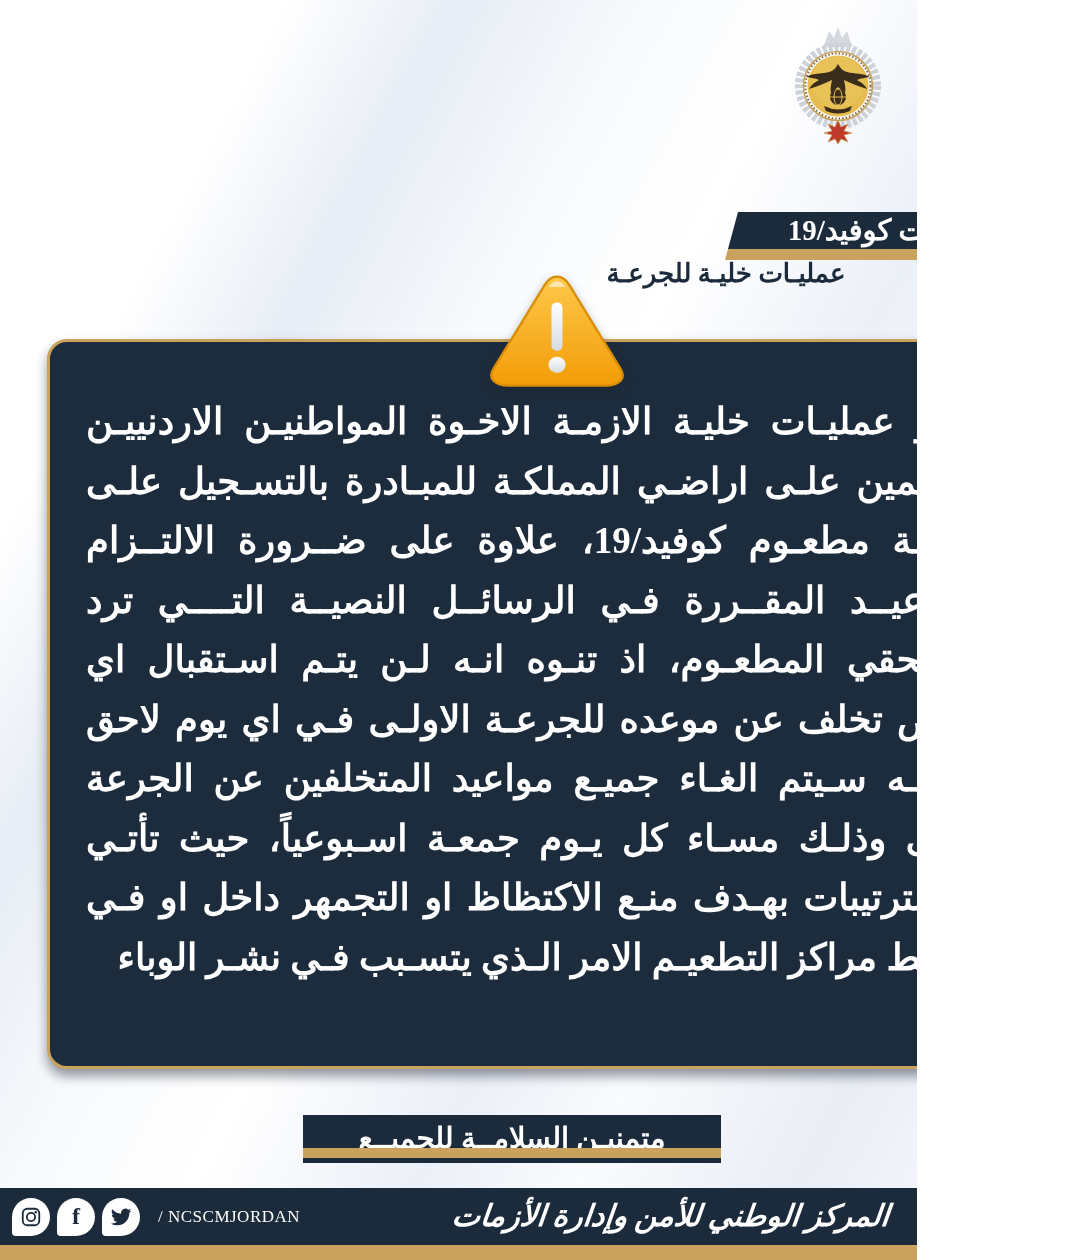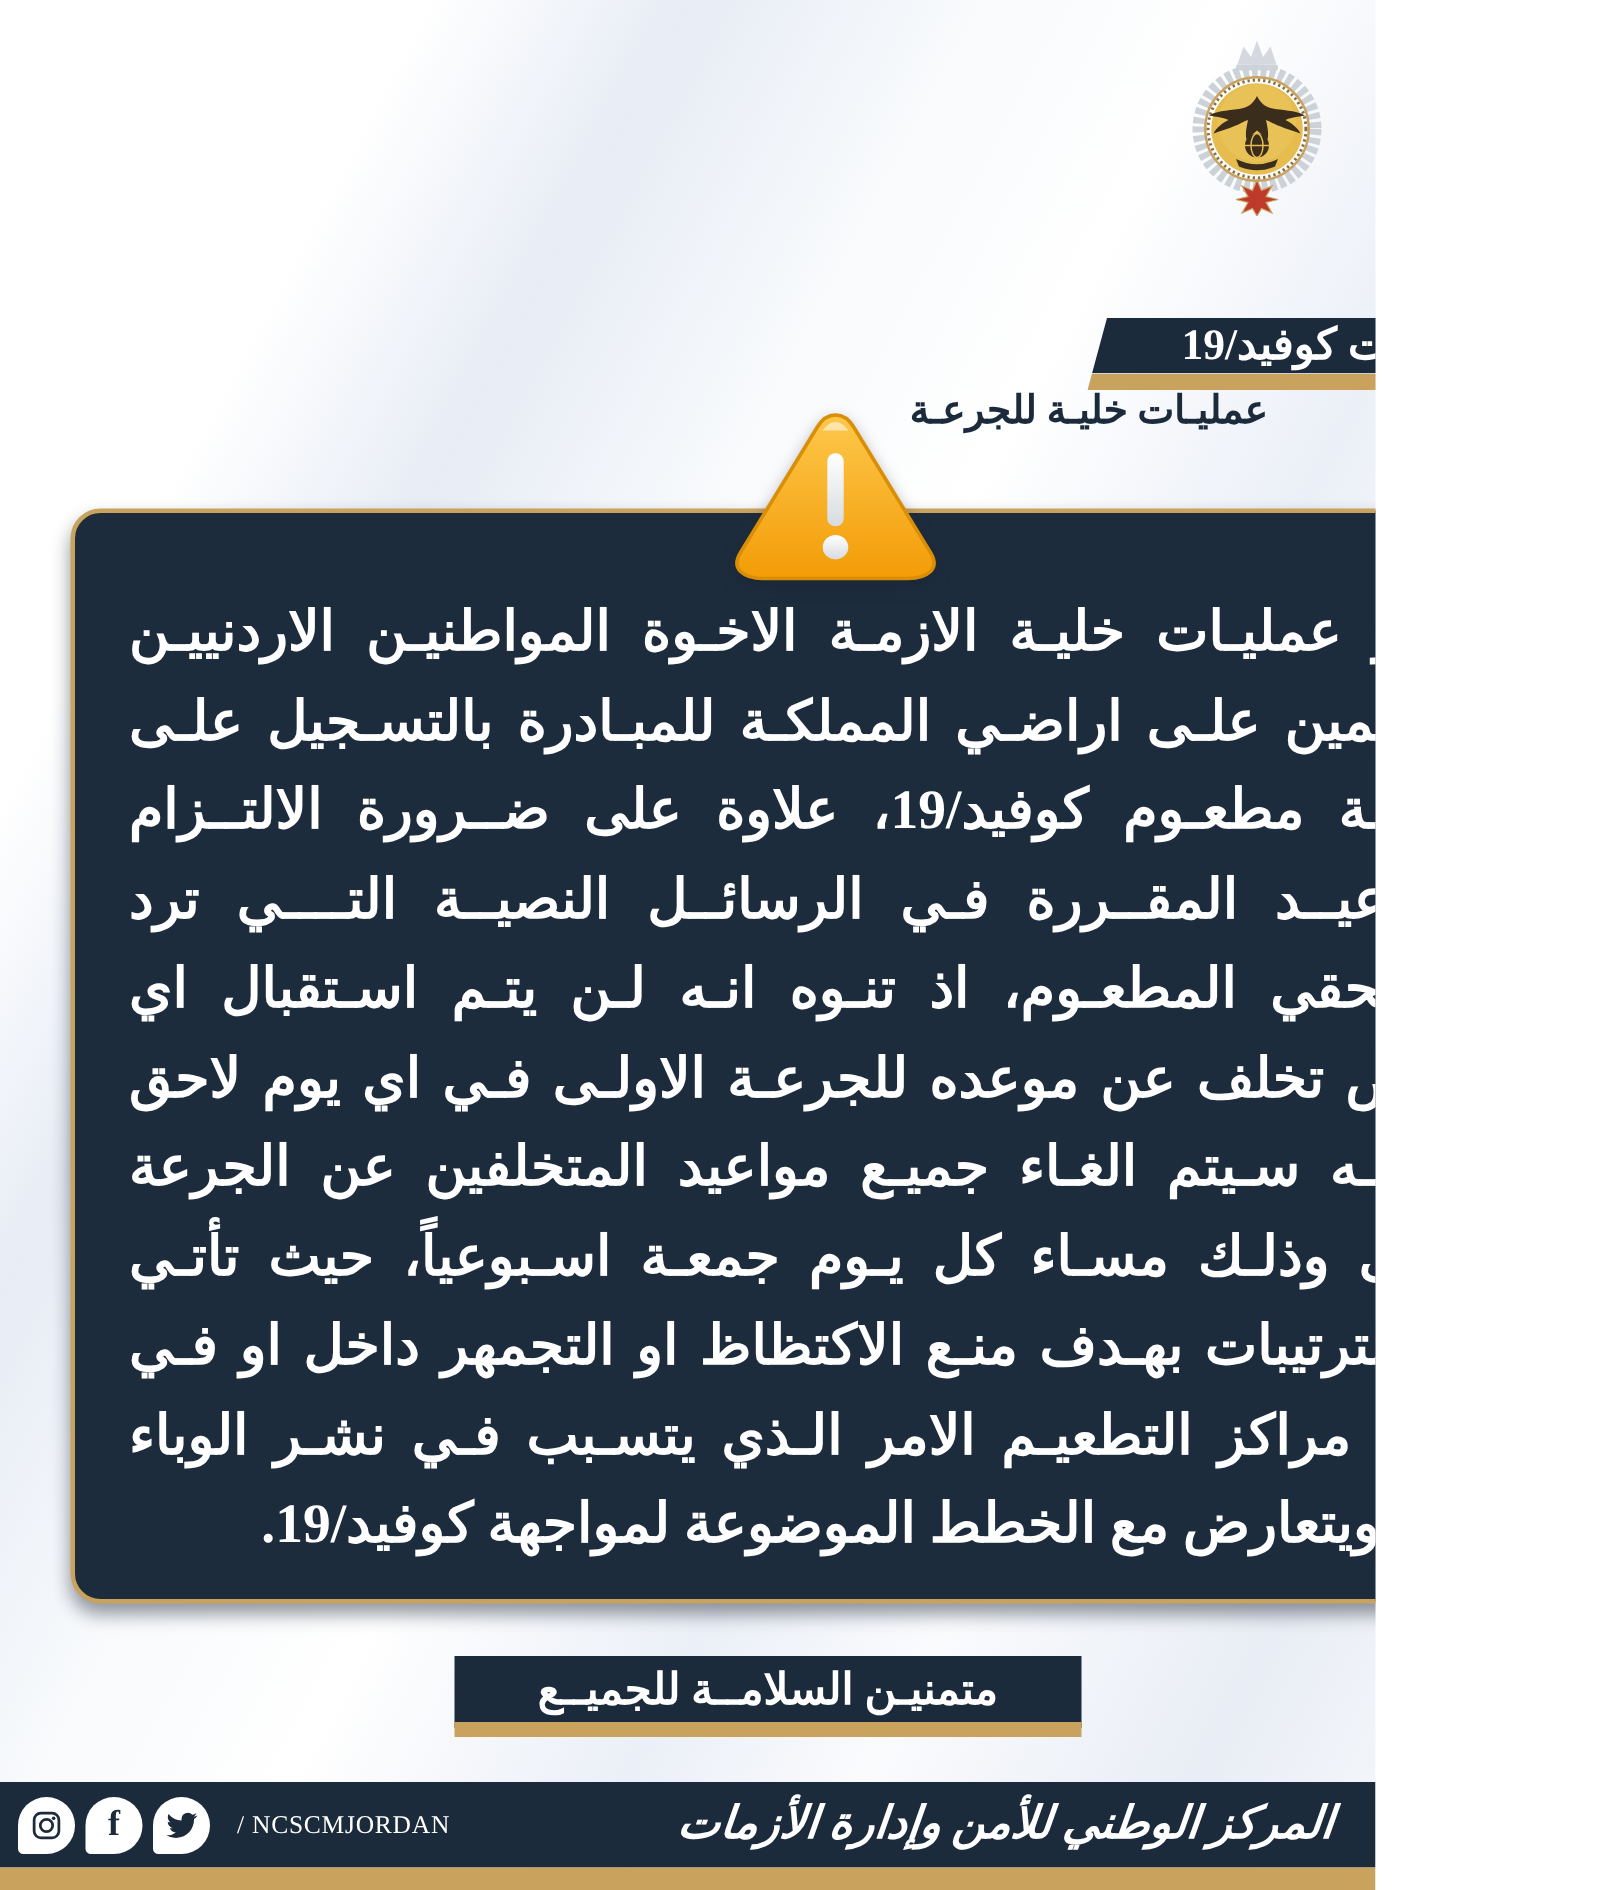--- a/index.html
+++ b/index.html
@@ -54,21 +54,21 @@
     box-shadow:0 7px 12px rgba(15,25,40,.45);
   }
   .panel-text{
     position:absolute;top:50px;left:36px;right:36px;direction:rtl;
     color:#ffffff;font-size:37px;font-weight:bold;line-height:59.5px;
   }
   .body-line{text-align:justify;text-align-last:justify;white-space:nowrap;}
   .body-line:last-child{text-align:center;text-align-last:center;}
   
   .closing{position:absolute;top:1100px;left:303px;width:418px;height:58px;}
-  .closing-navy{position:absolute;top:4px;left:0;right:0;height:48px;background:#1c2b3b;
+  .closing-navy{position:absolute;top:15px;left:0;right:0;height:48px;background:#1c2b3b;
     color:#fff;font-size:29px;font-weight:bold;line-height:46px;text-align:center;direction:rtl;}
   .closing-gold{position:absolute;top:48px;left:0;right:0;height:10px;background:#c9a25d;}
   
   .footer{position:absolute;left:0;right:0;bottom:0;height:72px;}
   .footer-navy{position:absolute;top:0;left:0;right:0;height:57px;background:#1c2b3b;}
   .footer-gold{position:absolute;top:57px;left:0;right:0;height:15px;background:#c9a25d;}
   .socials{position:absolute;top:8px;left:12px;height:42px;display:flex;align-items:center;}
   .social{
     width:38px;height:38px;background:#ffffff;margin-right:7px;
     border-radius:55% 55% 55% 4px;display:flex;align-items:center;justify-content:center;
@@ -157,21 +157,20 @@
       <div class="body-line">تدعــو عمليـات خليـة الازمـة الاخـوة المواطنيـن الاردنييـن</div>
       <div class="body-line">والمقيمين علـى اراضـي المملكـة للمبـادرة بالتسـجيل علـى</div>
       <div class="body-line">منصـــة مطعـوم كوفيد/19، علاوة على ضــرورة الالتــزام</div>
       <div class="body-line">بالمواعيــد المقــررة فـي الرسائــل النصيــة التــــي ترد</div>
       <div class="body-line">لمسـتحقي المطعـوم، اذ تنـوه انـه لـن يتـم اسـتقبال اي</div>
       <div class="body-line">شـخص تخلف عن موعده للجرعـة الاولـى فـي اي يوم لاحق</div>
       <div class="body-line">كما انـه سـيتم الغـاء جميـع مواعيد المتخلفين عن الجرعة</div>
       <div class="body-line">الاولـى وذلـك مسـاء كل يـوم جمعـة اسـبوعياً، حيث تأتـي</div>
       <div class="body-line">هذه الترتيبات بهـدف منـع الاكتظاظ او التجمهر داخل او فـي</div>
       <div class="body-line">محيط مراكز التطعيـم الامر الـذي يتسـبب فـي نشـر الوباء</div>
-      <div class="body-line">ويتعارض مع الخطط الموضوعة لمواجهة كوفيد/19.</div>
     </div>
   </div>
 
   <div class="closing">
     <div class="closing-navy">متمنيـن السلامــة للجميــع</div>
     <div class="closing-gold"></div>
   </div>
 
   <div class="footer">
     <div class="footer-navy"></div>

